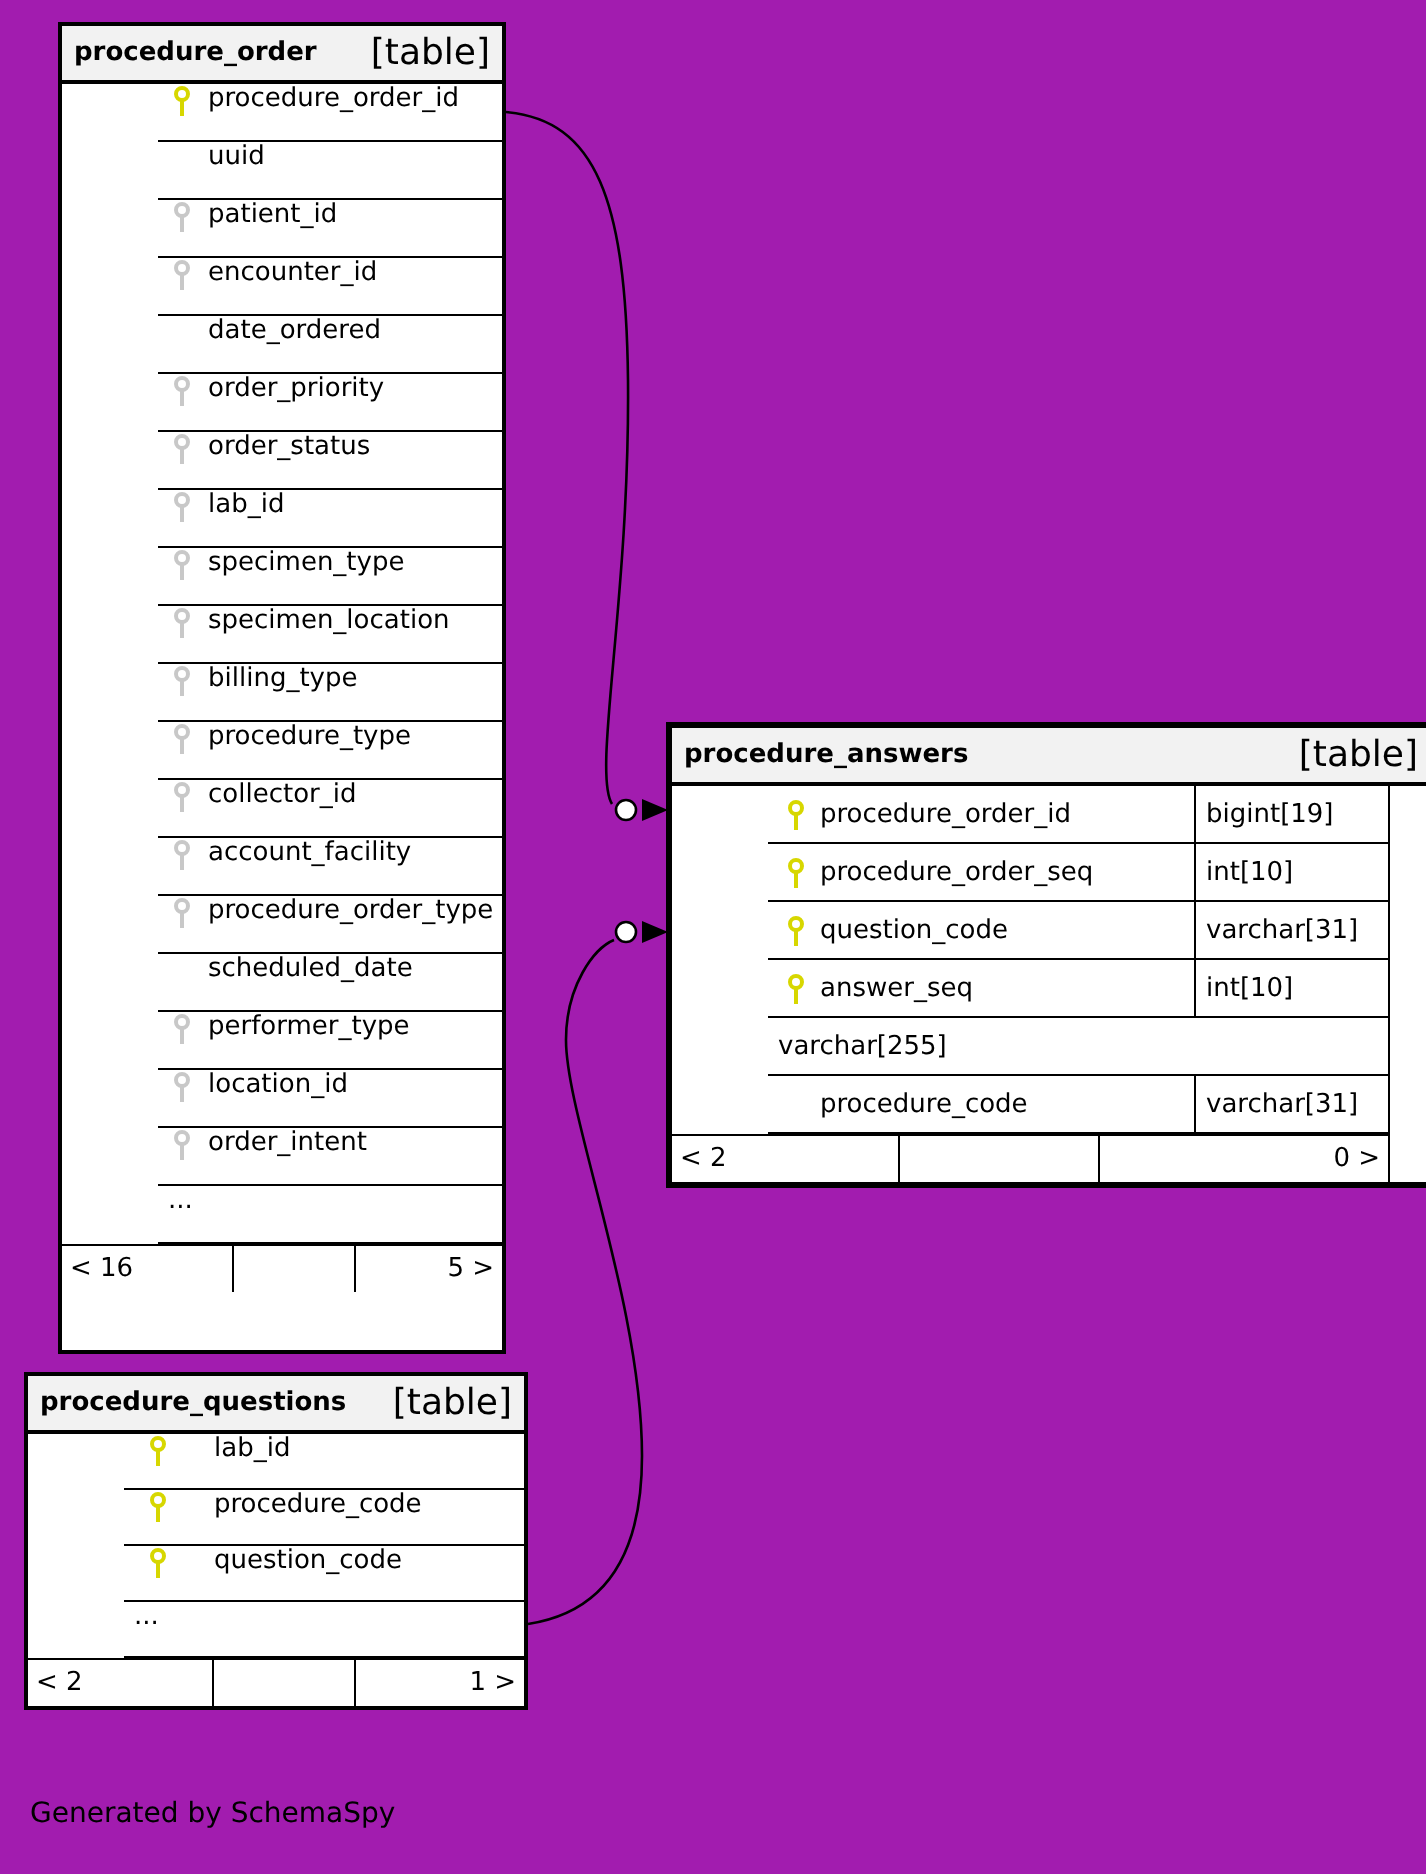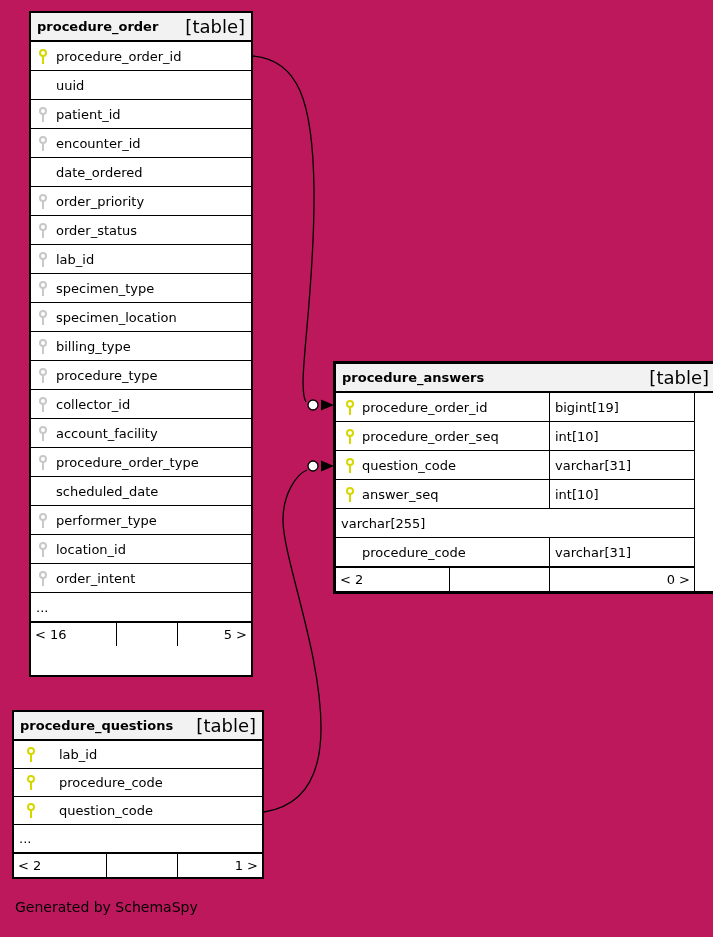--- a/index.html
+++ b/index.html
@@ -1,17 +1,17 @@
 <!DOCTYPE html>
 <html><head>
 <meta charset="utf-8">
 <style>
   html,body { margin:0; padding:0; background:#fff; }
   #canvas {
-    position:relative; width:713px; height:937px; background:#be185d;
+    position:relative; width:713px; height:937px; background:#a21caf;
     font-family:"DejaVu Sans","Liberation Sans",sans-serif; color:#000;
     overflow:hidden;
   }
 
   
   .db-table {
     position:absolute; background:#fff; border:2px solid #000; box-sizing:border-box;
     font-size:13px;
   }
   .db-table.focus { border-width:3px; }
@@ -19,21 +19,21 @@
   .thead {
     height:29px; background:#f2f2f2; border-bottom:2px solid #000;
     display:flex; align-items:center; justify-content:space-between;
     padding:0 6px; box-sizing:border-box;
   }
   .ttitle { font-weight:bold; font-size:13px; white-space:nowrap; }
   .tbadge { font-size:18px; white-space:nowrap; }
 
   .trow, .arow {
     height:29px; box-sizing:border-box; border-bottom:1px solid #000;
-    display:flex; align-items:center; background:#fff;
+    display:flex; background:#fff;margin-left:48px;
   }
 
   
   .keyicon { position:relative; width:8px; height:17px; flex:0 0 auto; }
   .keyicon::before {
     content:""; position:absolute; left:0; top:1px; width:4px; height:4px;
     border:2px solid var(--kc,#000); border-radius:50%;
   }
   .keyicon::after {
     content:""; position:absolute; left:3px; top:8px; width:2px; height:8px;
@@ -70,21 +70,21 @@
   #t-answers .name-cell {
     width:214px; border-right:1px solid #000; box-sizing:border-box;
     display:flex; align-items:center; padding-left:10px; height:100%;
   }
   #t-answers .cname { margin-left:8px; }
   #t-answers .type-cell { flex:1; display:flex; align-items:center; padding-left:5px; }
   #t-answers .fcell.c1 { width:114px; }
   #t-answers .fcell.c2 { width:100px; }
 
   
-  #t-questions { left:12px; top:710px; width:252px; height:169px; }
+  #t-questions { left:12px; top:686px; width:252px; height:169px; }
   #t-questions .trow { height:28px; padding-left:13px; }
   #t-questions .cname { margin-left:24px; }
   #t-questions .fcell.c1 { width:93px; }
   #t-questions .fcell.c2 { width:71px; }
 
   
   #rel-layer { position:absolute; left:0; top:0; z-index:5; pointer-events:none; }
 
   
   #generated-by {

